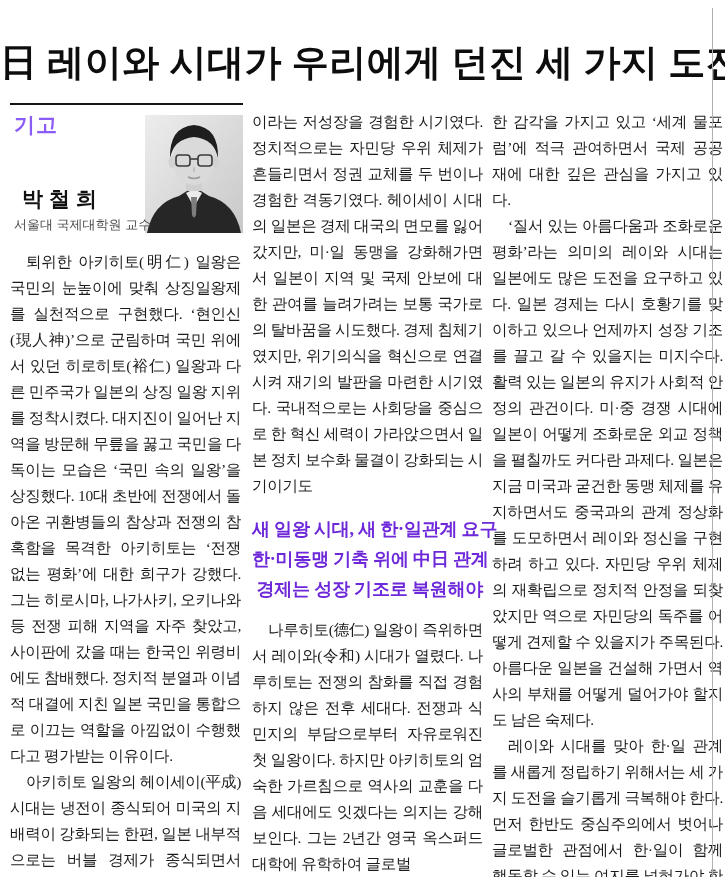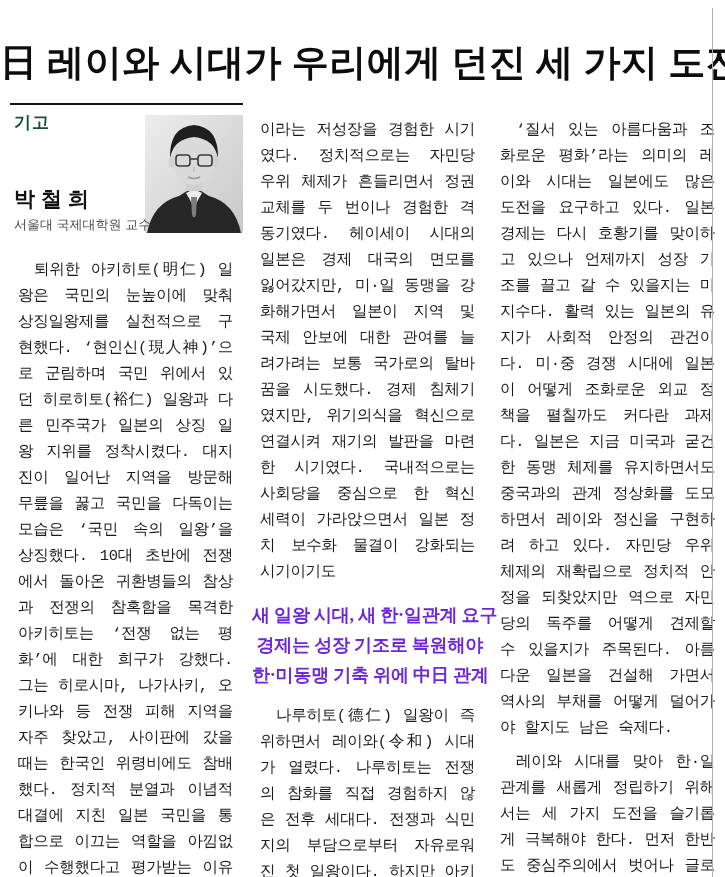--- a/index.html
+++ b/index.html
@@ -26,33 +26,33 @@
   .header-rule {
     position: absolute;
     left: 10px; top: 103px;
     width: 233px; height: 2px;
     background: #141414;
   }
   .section-label {
     position: absolute;
     left: 14px; top: 111px;
     font-family: "Liberation Sans", sans-serif;
-    font-size: 17px;
+    font-size: 21px;
     font-weight: 700;
-    color: #14532d;
+    color: #8b5cf6;
     letter-spacing: 1px;
   }
   .photo {
     position: absolute;
     left: 145px; top: 115px;
     width: 98px; height: 118px;
   }
   .author-name {
     position: absolute;
-    left: 14px; top: 185px;
+    left: 22px; top: 185px;
     font-family: Liberation Mono, monospace;
     font-size: 21px;
     font-weight: 700;
     letter-spacing: 6px;
     color: #111111;
   }
   .author-affil {
     position: absolute;
     left: 14px; top: 216px;
     font-family: "Liberation Sans", sans-serif;
@@ -63,21 +63,21 @@
   .col {
     position: absolute;
     width: 231px;
     font-family: "Liberation Serif", serif;
     font-size: 15.5px;
     line-height: 26px;
     color: #1b1b1b;
     text-align: justify;
     letter-spacing: -0.3px;
   }
-  .col p { margin: 8px; font-family: Liberation Mono, monospace; }
+  .col p { margin: 0; }
   .col p.indent { text-indent: 16px; }
   #col1 { left: 10px;  top: 249px; }
   #col2 { left: 252px; top: 109px; }
   #col3 { left: 492px; top: 109px; }
   .pullquote {
     margin: 15px 0 13px 0;
     font-size: 18px;
     font-weight: 700;
     line-height: 30px;
     color: #6d28d9;
@@ -142,26 +142,27 @@
 
   <div class="col" id="col1">
     <p class="indent">퇴위한 아키히토(明仁) 일왕은 국민의 눈높이에 맞춰 상징일왕제를 실천적으로 구현했다. ‘현인신(現人神)’으로 군림하며 국민 위에서 있던 히로히토(裕仁) 일왕과 다른 민주국가 일본의 상징 일왕 지위를 정착시켰다. 대지진이 일어난 지역을 방문해 무릎을 꿇고 국민을 다독이는 모습은 ‘국민 속의 일왕’을 상징했다. 10대 초반에 전쟁에서 돌아온 귀환병들의 참상과 전쟁의 참혹함을 목격한 아키히토는 ‘전쟁 없는 평화’에 대한 희구가 강했다. 그는 히로시마, 나가사키, 오키나와 등 전쟁 피해 지역을 자주 찾았고, 사이판에 갔을 때는 한국인 위령비에도 참배했다. 정치적 분열과 이념적 대결에 지친 일본 국민을 통합으로 이끄는 역할을 아낌없이 수행했다고 평가받는 이유이다.</p>
     <p class="indent">아키히토 일왕의 헤이세이(平成) 시대는 냉전이 종식되어 미국의 지배력이 강화되는 한편, 일본 내부적으로는 버블 경제가 종식되면서 ‘잃어버린 20년’</p>
   </div>
 
   <div class="col" id="col2">
     <p>이라는 저성장을 경험한 시기였다. 정치적으로는 자민당 우위 체제가 흔들리면서 정권 교체를 두 번이나 경험한 격동기였다. 헤이세이 시대의 일본은 경제 대국의 면모를 잃어갔지만, 미·일 동맹을 강화해가면서 일본이 지역 및 국제 안보에 대한 관여를 늘려가려는 보통 국가로의 탈바꿈을 시도했다. 경제 침체기였지만, 위기의식을 혁신으로 연결시켜 재기의 발판을 마련한 시기였다. 국내적으로는 사회당을 중심으로 한 혁신 세력이 가라앉으면서 일본 정치 보수화 물결이 강화되는 시기이기도</p>
     <div class="pullquote">
       <div>새 일왕 시대, 새 한·일관계 요구</div>
+      <div>한·미동맹 기축 위에 中日 관계</div>
       <div>경제는 성장 기조로 복원해야</div>
-      <div>한·미동맹 기축 위에 中日 관계</div>
     </div>
     <p class="indent">나루히토(德仁) 일왕이 즉위하면서 레이와(令和) 시대가 열렸다. 나루히토는 전쟁의 참화를 직접 경험하지 않은 전후 세대다. 전쟁과 식민지의 부담으로부터 자유로워진 첫 일왕이다. 하지만 아키히토의 엄숙한 가르침으로 역사의 교훈을 다음 세대에도 잇겠다는 의지는 강해 보인다. 그는 2년간 영국 옥스퍼드대학에 유학하여 글로벌</p>
   </div>
 
   <div class="col" id="col3">
+    <p>한 감각을 가지고 있고 ‘세계 물포럼’에 적극 관여하면서 국제 공공재에 대한 깊은 관심을 가지고 있다.</p>
     <p class="indent">‘질서 있는 아름다움과 조화로운 평화’라는 의미의 레이와 시대는 일본에도 많은 도전을 요구하고 있다. 일본 경제는 다시 호황기를 맞이하고 있으나 언제까지 성장 기조를 끌고 갈 수 있을지는 미지수다. 활력 있는 일본의 유지가 사회적 안정의 관건이다. 미·중 경쟁 시대에 일본이 어떻게 조화로운 외교 정책을 펼칠까도 커다란 과제다. 일본은 지금 미국과 굳건한 동맹 체제를 유지하면서도 중국과의 관계 정상화를 도모하면서 레이와 정신을 구현하려 하고 있다. 자민당 우위 체제의 재확립으로 정치적 안정을 되찾았지만 역으로 자민당의 독주를 어떻게 견제할 수 있을지가 주목된다. 아름다운 일본을 건설해 가면서 역사의 부채를 어떻게 덜어가야 할지도 남은 숙제다.</p>
     <p class="indent">레이와 시대를 맞아 한·일 관계를 새롭게 정립하기 위해서는 세 가지 도전을 슬기롭게 극복해야 한다. 먼저 한반도 중심주의에서 벗어나 글로벌한 관점에서 한·일이 함께 행동할 수 있는 여지를 넓혀가야 한다. 둘째, 미·중 경쟁 시대에 미국과 기축적인 동맹관계를 유지하면서 중국, 일본과 조화로운 관계를 설정할 수 있는 전략이 있어야 한다. 셋째, 경제를 성장 기조로 복원하여 쌍방향, 호혜적 협력관계가 될 수 있는 물적 토대를 확보해야만 당당한 외교를 할 수 있다.</p>
   </div>
 
   <div class="v-rule"></div>
 
 </div>
 
 </body></html>

